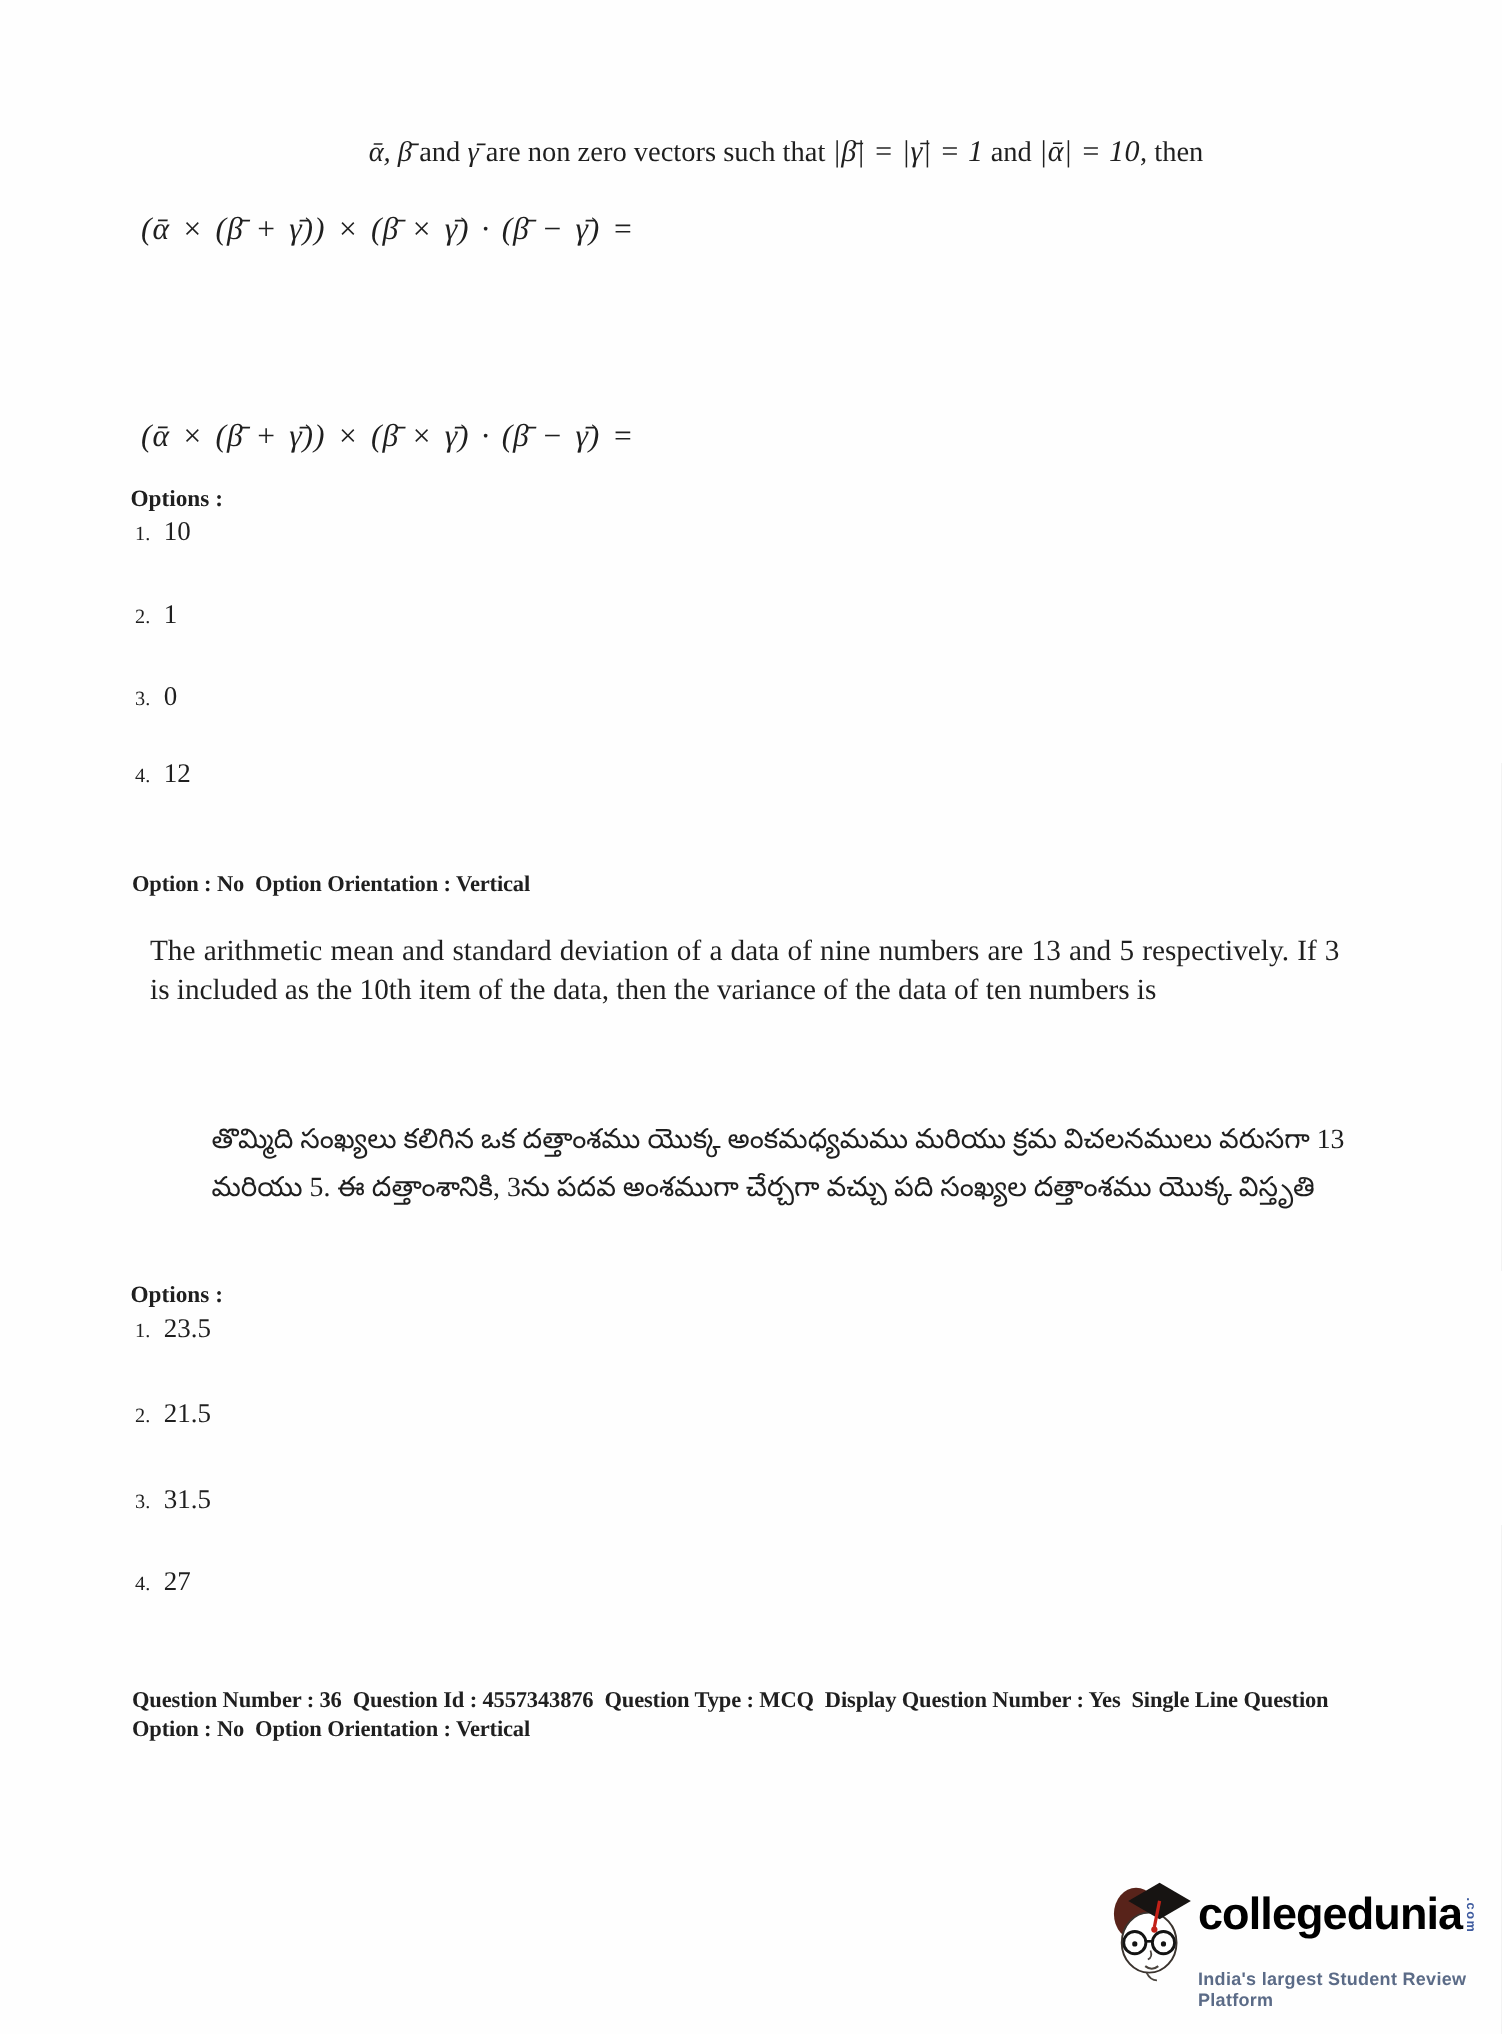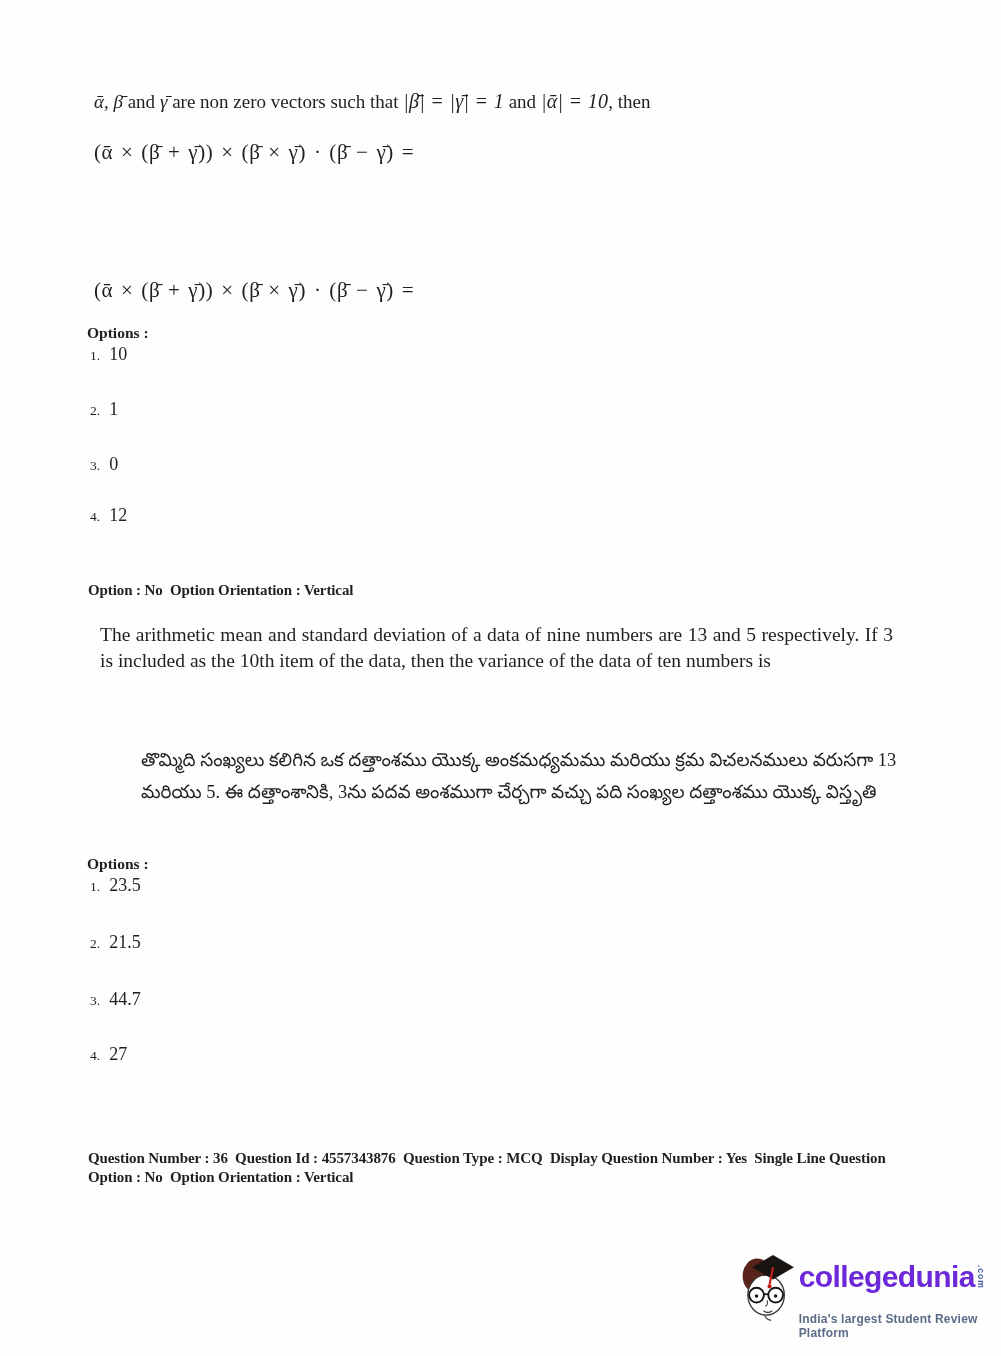--- a/index.html
+++ b/index.html
@@ -8,63 +8,63 @@
     background:#fefefe; overflow:hidden;
     font-family:"Liberation Serif","DejaVu Serif",serif;
     color:#1f1f1f;
   }
   .abs { position:absolute; }
 
   
   .stmt { font-size:19px; margin:0; }
   .run-math { font-style:italic; }
   .run-math.cond { font-size:20px; letter-spacing:0.3px; }
-  .formula { font-size:21px; margin:0; letter-spacing:0.6px; word-spacing:2px; }
+  .formula { font-size:21px; font-style:italic; margin:0; letter-spacing:0.6px; word-spacing:2px; }
 
   
   .options-label { font-weight:bold; font-size:15.5px; }
   .option-row { display:flex; align-items:baseline; }
   .opt-num { font-size:13.5px; margin-right:9px; }
   .opt-val { font-size:18px; }
 
   
   .meta-line { font-weight:bold; font-size:15px; line-height:18.5px; white-space:pre; letter-spacing:-0.1px; }
 
   
   #q35-stmt-en { width:793px; font-size:19.5px; line-height:26px; text-align:justify; margin:0; }
   #q35-stmt-te { width:808px; font-size:18.5px; line-height:32px; margin:0; }
   .te { font-size:18.5px; }
 
   
-  #vq-stmt          { left:94px;  top:90px;  width:860px; }
+  #vq-stmt          { left:94px;  top:90px;  width:860px;text-align:center; }
   #vq-formula-en    { left:94px;  top:140px; }
   #vq-stmt-te       { left:94px;  top:228px; width:880px; }
   #vq-formula-te    { left:94px;  top:278px; }
   #vq-options-label { left:87px;  top:324px; }
   #vq-opt-0 { left:90px; top:344px; }
   #vq-opt-1 { left:90px; top:399px; }
   #vq-opt-2 { left:90px; top:454px; }
   #vq-opt-3 { left:90px; top:505px; }
 
   #q35-meta    { left:88px;  top:581px; width:840px; }
   #q35-stmt-en { left:100px; top:622px; }
   #q35-stmt-te { left:94px;  top:744px;margin-left:47px; }
   #q35-options-label { left:87px; top:855px; }
   #q35-opt-0 { left:90px; top:875px; }
   #q35-opt-1 { left:90px; top:932px; }
   #q35-opt-2 { left:90px; top:989px; }
   #q35-opt-3 { left:90px; top:1044px; }
 
-  #q36-meta { left:88px; top:1125px; width:840px;margin-top:24px; }
+  #q36-meta { left:88px; top:1125px; width:840px; }
 
   
   #footer-logo { left:740px; top:1246px; display:flex; align-items:flex-start; }
   .brand-block { margin-left:3px; margin-top:16px; font-family:"Liberation Sans","DejaVu Sans",sans-serif; }
   .brand-row { display:flex; align-items:flex-start; }
-  .brand-text { font-size:30px; font-weight:bold; color:#6d28d9; letter-spacing:-0.6px; line-height:30px; }
+  .brand-text { font-size:30px; font-weight:bold; color:#000000; letter-spacing:-0.6px; line-height:30px; }
   .brand-suffix { writing-mode:vertical-rl; font-size:8.5px; font-weight:bold; color:#3d5a9e; margin-left:1px; margin-top:3px; letter-spacing:1px; }
   .tagline { font-size:12px; font-weight:bold; color:#5b6b87; letter-spacing:0.2px; margin-top:20px; }
 </style>
 </head>
 <body>
 
 <div class="page">
 
   <p class="abs stmt" id="vq-stmt"><span class="run-math">ᾱ, β̄ </span><span>and </span><span class="run-math">γ̄ </span><span> are non zero vectors such that </span><span class="run-math cond">|β̄| = |γ̄| = 1</span><span> and </span><span class="run-math cond">|ᾱ| = 10</span><span>, then</span></p>
 
@@ -102,21 +102,21 @@
   <div class="abs option-row" id="q35-opt-0">
     <span class="opt-num">1.</span>
     <span class="opt-val">23.5</span>
   </div>
   <div class="abs option-row" id="q35-opt-1">
     <span class="opt-num">2.</span>
     <span class="opt-val">21.5</span>
   </div>
   <div class="abs option-row" id="q35-opt-2">
     <span class="opt-num">3.</span>
-    <span class="opt-val">44.7</span>
+    <span class="opt-val">31.5</span>
   </div>
   <div class="abs option-row" id="q35-opt-3">
     <span class="opt-num">4.</span>
     <span class="opt-val">27</span>
   </div>
 
   <div class="abs" id="q36-meta">
     <div class="meta-line">Question Number : 36  Question Id : 4557343876  Question Type : MCQ  Display Question Number : Yes  Single Line Question</div>
     <div class="meta-line">Option : No  Option Orientation : Vertical</div>
   </div>

